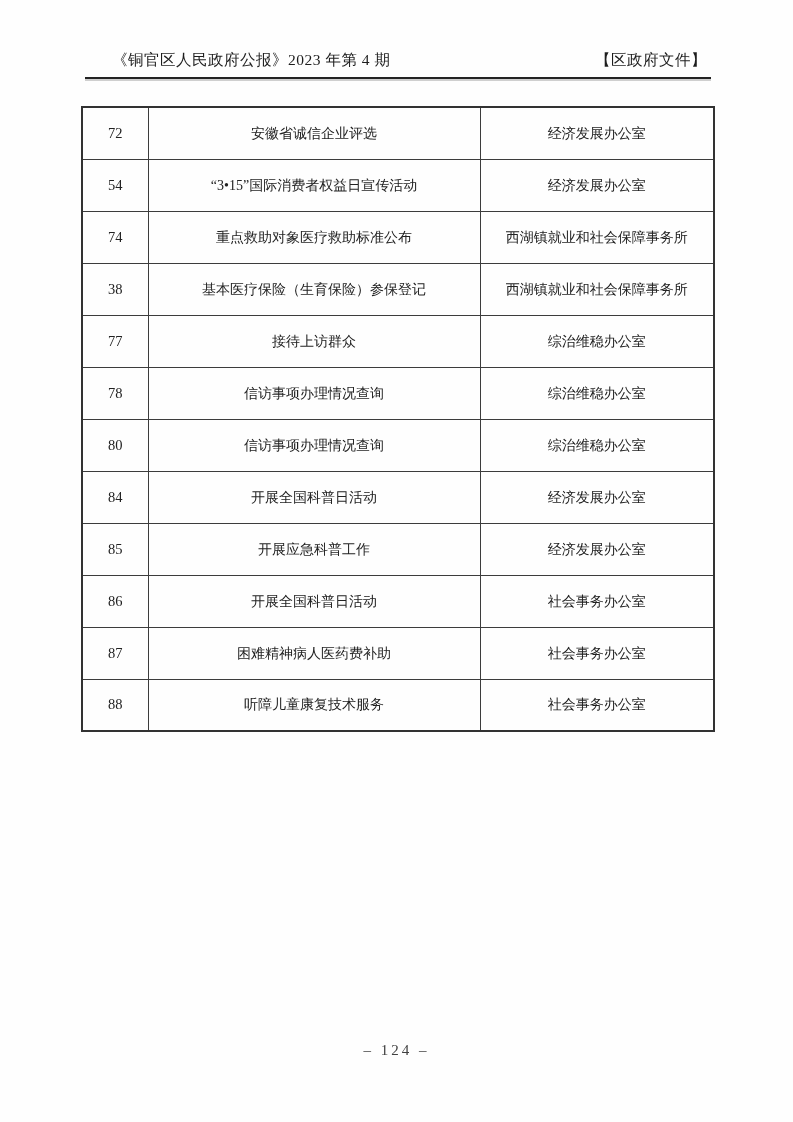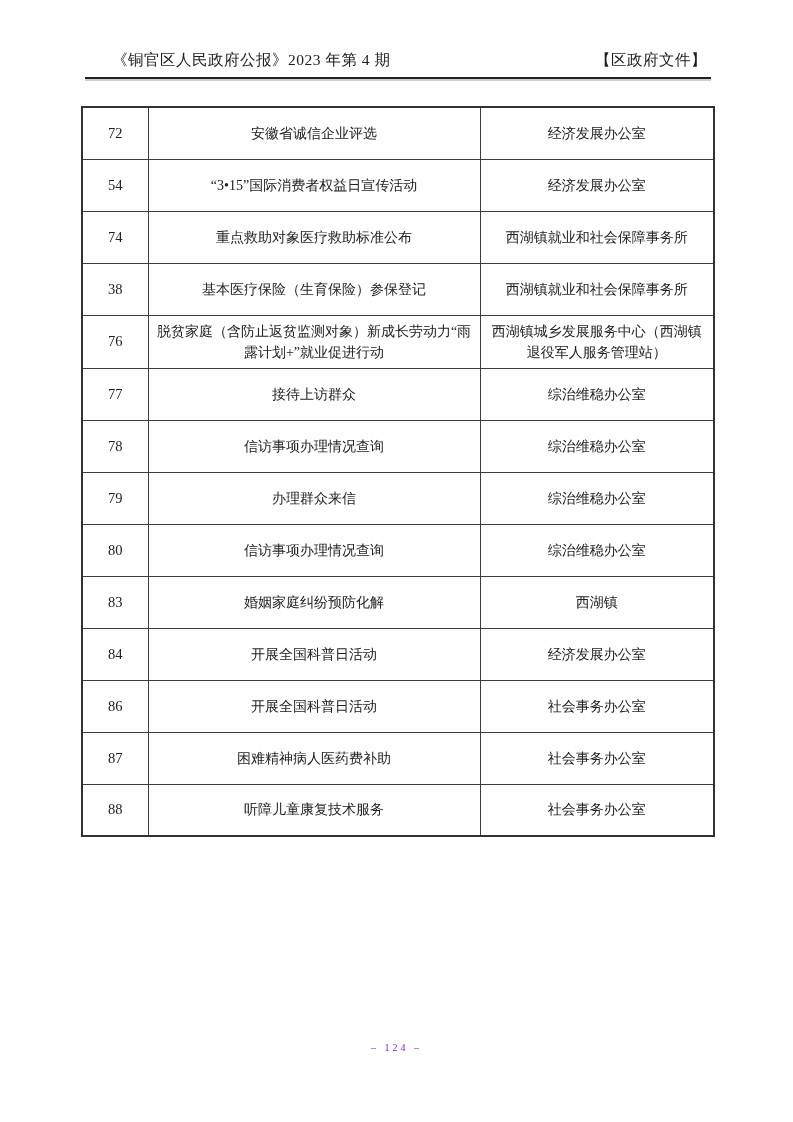--- a/index.html
+++ b/index.html
@@ -64,22 +64,22 @@
   .task-table td.num-cell {
     font-size: 14.5px;
   }
   
   .footer {
     position: absolute;
     left: 0;
     top: 1042px;
     width: 793px;
     text-align: center;
-    font-size: 10px;
-    color: #6d28d9;
+    font-size: 15px;
+    color: #404040;
     letter-spacing: 3px;
   }
 </style>
 </head>
 <body>
 
 <div class="page">
 
   <div class="header">
     <span class="gazette-title">《铜官区人民政府公报》2023 年第 4 期</span>
@@ -107,52 +107,42 @@
           <td class="num-cell">74</td>
           <td class="item-cell">重点救助对象医疗救助标准公布</td>
           <td class="office-cell">西湖镇就业和社会保障事务所</td>
         </tr>
         <tr>
           <td class="num-cell">38</td>
           <td class="item-cell">基本医疗保险（生育保险）参保登记</td>
           <td class="office-cell">西湖镇就业和社会保障事务所</td>
         </tr>
         <tr>
-          <td class="num-cell">76</td>
-          <td class="item-cell">脱贫家庭（含防止返贫监测对象）新成长劳动力“雨露计划+”就业促进行动</td>
-          <td class="office-cell">西湖镇城乡发展服务中心（西湖镇退役军人服务管理站）</td>
-        </tr>
-        <tr>
           <td class="num-cell">77</td>
           <td class="item-cell">接待上访群众</td>
           <td class="office-cell">综治维稳办公室</td>
         </tr>
         <tr>
           <td class="num-cell">78</td>
           <td class="item-cell">信访事项办理情况查询</td>
           <td class="office-cell">综治维稳办公室</td>
         </tr>
         <tr>
-          <td class="num-cell">79</td>
-          <td class="item-cell">办理群众来信</td>
-          <td class="office-cell">综治维稳办公室</td>
-        </tr>
-        <tr>
           <td class="num-cell">80</td>
           <td class="item-cell">信访事项办理情况查询</td>
           <td class="office-cell">综治维稳办公室</td>
         </tr>
         <tr>
-          <td class="num-cell">83</td>
-          <td class="item-cell">婚姻家庭纠纷预防化解</td>
-          <td class="office-cell">西湖镇</td>
+          <td class="num-cell">84</td>
+          <td class="item-cell">开展全国科普日活动</td>
+          <td class="office-cell">经济发展办公室</td>
         </tr>
         <tr>
-          <td class="num-cell">84</td>
-          <td class="item-cell">开展全国科普日活动</td>
+          <td class="num-cell">85</td>
+          <td class="item-cell">开展应急科普工作</td>
           <td class="office-cell">经济发展办公室</td>
         </tr>
         <tr>
           <td class="num-cell">86</td>
           <td class="item-cell">开展全国科普日活动</td>
           <td class="office-cell">社会事务办公室</td>
         </tr>
         <tr>
           <td class="num-cell">87</td>
           <td class="item-cell">困难精神病人医药费补助</td>

